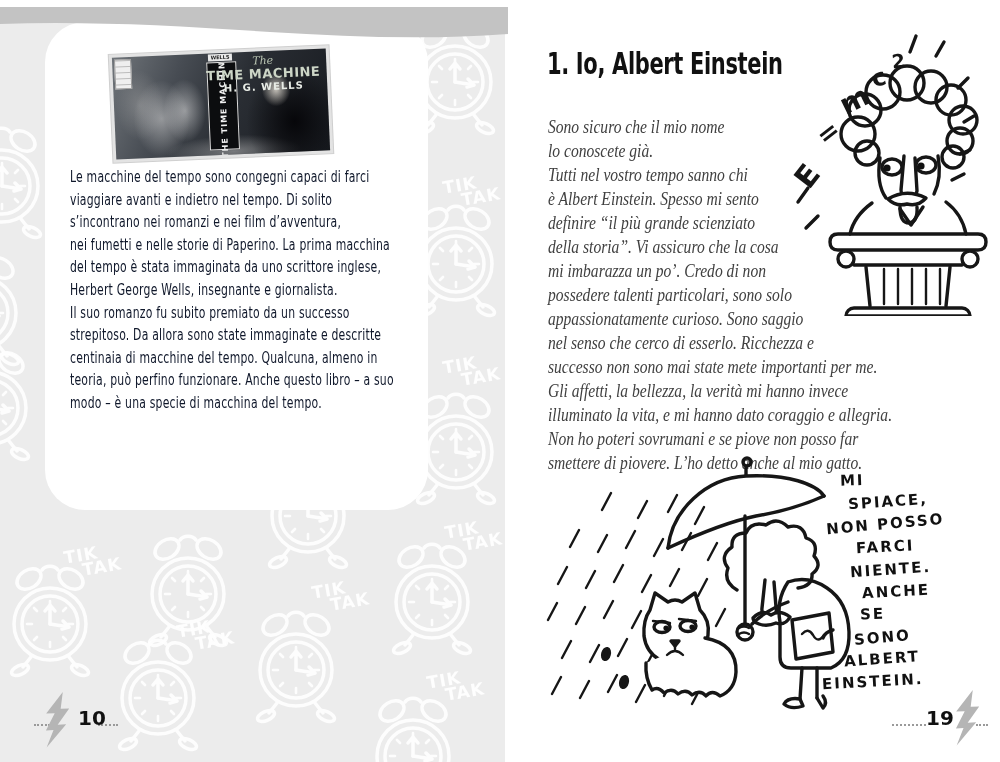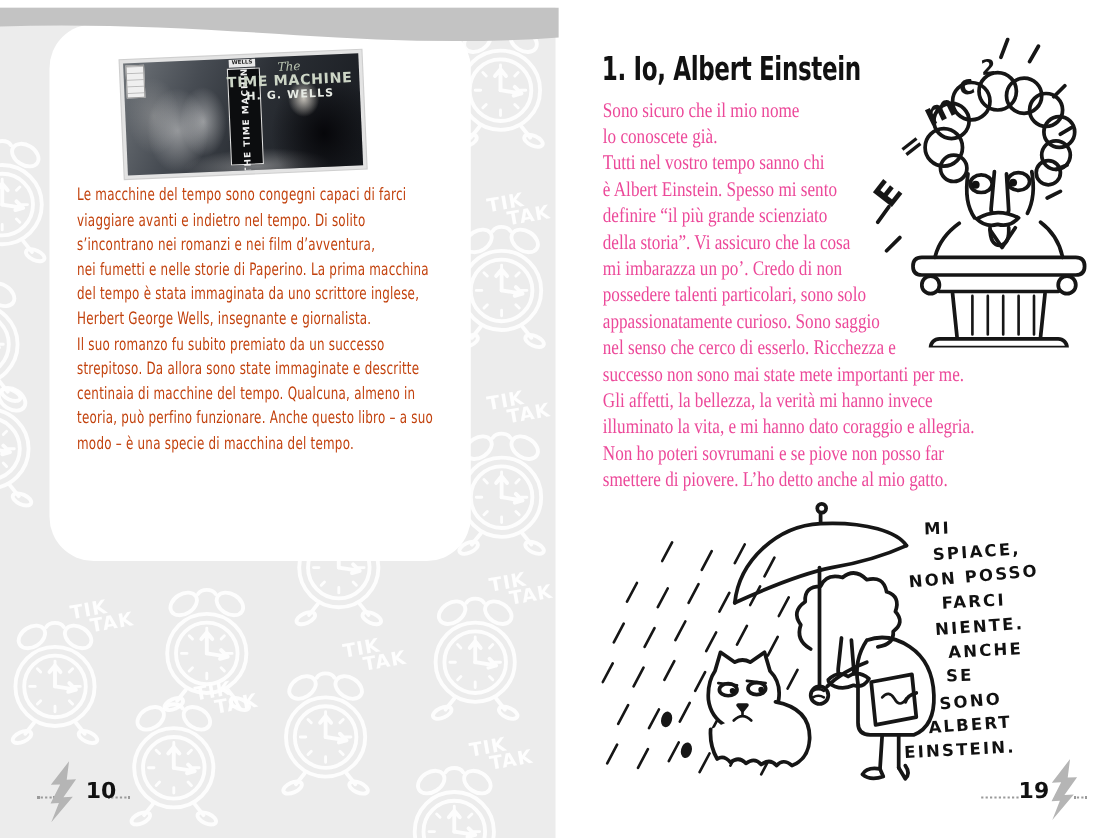--- a/index.html
+++ b/index.html
@@ -43,29 +43,29 @@
                color:#222;font-size:5px;font-weight:bold;text-align:center;overflow:hidden;line-height:7px;}
   .stamps{position:absolute;left:2px;top:2px;width:15px;height:28px;background:#efefef;
           border:1px solid #999;
           background-image:linear-gradient(#bbb 1px,transparent 1px);background-size:100% 6px;}
   .cover-title{position:absolute;right:3%;top:4%;text-align:center;color:#cdd6c9;line-height:1.05;}
   .cover-script{font-family:"DejaVu Serif",serif;font-style:italic;font-size:11px;display:block;color:#b9c4b2;}
   .cover-main{font-size:13px;font-weight:bold;letter-spacing:.5px;display:block;color:#ccd5c6;}
   .cover-author{font-size:10px;font-weight:bold;letter-spacing:1px;display:block;color:#e8ece6;margin-top:2px;}
 
   
-  .left-text{position:absolute;left:70px;top:166px;width:500px;z-index:4;color:#c2410c;}
+  .left-text{position:absolute;left:70px;top:166px;width:500px;z-index:4;color:#0f172a;}
   .left-text .tline{font-size:15.5px;line-height:22.6px;white-space:nowrap;
                     transform:scaleX(.7);transform-origin:left center;letter-spacing:.3px;}
 
   
   .chapter-title{position:absolute;left:547px;top:46px;z-index:4;color:#111;
       font-size:30px;font-weight:bold;letter-spacing:-.5px;white-space:nowrap;
       transform:scaleX(.7);transform-origin:left center;}
-  .right-text{position:absolute;left:548px;top:89px;z-index:4;color:#ec4899;}
+  .right-text{position:absolute;left:548px;top:115px;z-index:4;color:#404040;font-style:italic;}
   .right-text .tline{font-family:"Liberation Serif","DejaVu Serif",serif;font-size:19px;
       line-height:24px;white-space:nowrap;transform:scaleX(.82);transform-origin:left center;}
 
   
   .bust{position:absolute;left:788px;top:26px;width:210px;height:290px;z-index:4;}
   .rain-scene{position:absolute;left:540px;top:452px;width:460px;height:280px;z-index:4;}
   .doodle{stroke:#161616;stroke-width:3.4;fill:none;stroke-linecap:round;stroke-linejoin:round;}
   .doodle-thin{stroke:#161616;stroke-width:2.4;fill:none;stroke-linecap:round;}
   .formula-letter{fill:#161616;font-weight:bold;font-family:"DejaVu Sans",sans-serif;}
 

